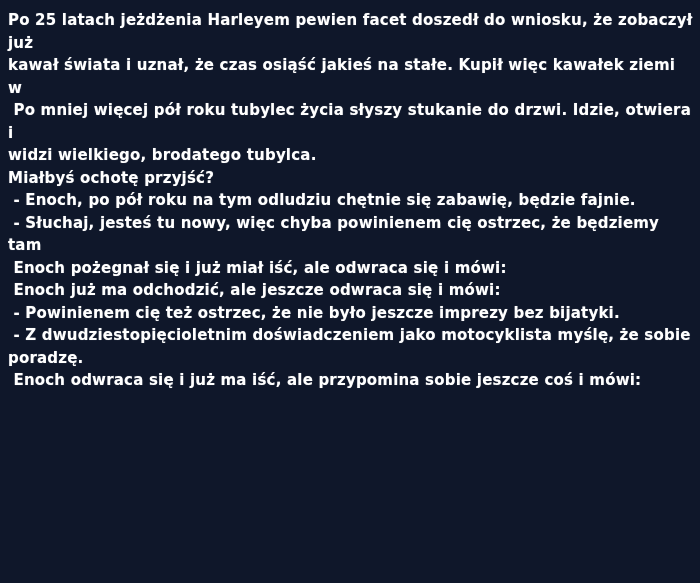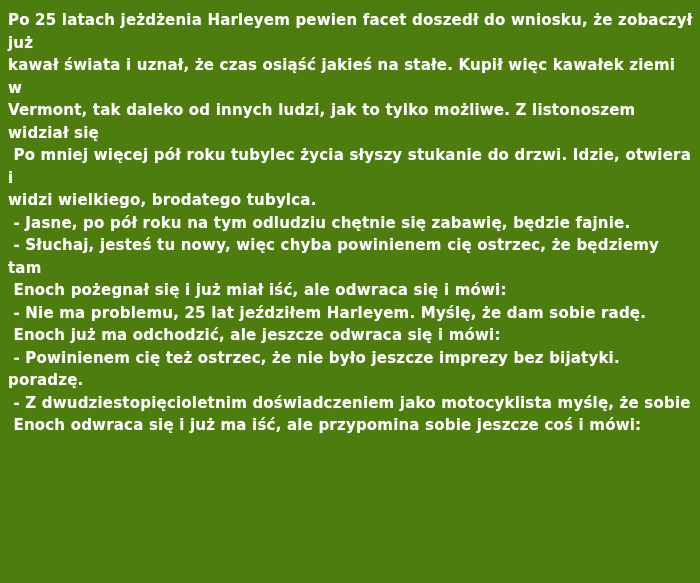--- a/index.html
+++ b/index.html
@@ -9,21 +9,21 @@
   body {
     width: 700px;
     height: 583px;
     background: #000000;
     overflow: hidden;
   }
   .joke-canvas {
     box-sizing: border-box;
     width: 700px;
     height: 583px;
-    background: #4d7c0f;
+    background: #0f172a;
     padding: 9px 6px 6px 8px;
   }
   .joke-text {
     color: #ffffff;
     font-family: "DejaVu Sans", sans-serif;
     font-weight: bold;
     font-size: 15px;
     line-height: 22.5px;
     letter-spacing: 0.2px;
   }
@@ -33,26 +33,25 @@
     text-shadow: 0 0 1px rgba(255,255,255,0.35);
   }
 </style>
 </head>
 <body>
 
 <div class="joke-canvas">
   <div class="joke-text">
       <div class="line">Po 25 latach jeżdżenia Harleyem pewien facet doszedł do wniosku, że zobaczył już</div>
       <div class="line">kawał świata i uznał, że czas osiąść jakieś na stałe. Kupił więc kawałek ziemi w</div>
-      <div class="line">Vermont, tak daleko od innych ludzi, jak to tylko możliwe. Z listonoszem widział się</div>
       <div class="line"> Po mniej więcej pół roku tubylec życia słyszy stukanie do drzwi. Idzie, otwiera i</div>
       <div class="line">widzi wielkiego, brodatego tubylca.</div>
-      <div class="line"> - Jasne, po pół roku na tym odludziu chętnie się zabawię, będzie fajnie.</div>
+      <div class="line">Miałbyś ochotę przyjść?</div>
+      <div class="line"> - Enoch, po pół roku na tym odludziu chętnie się zabawię, będzie fajnie.</div>
       <div class="line"> - Słuchaj, jesteś tu nowy, więc chyba powinienem cię ostrzec, że będziemy tam</div>
       <div class="line"> Enoch pożegnał się i już miał iść, ale odwraca się i mówi:</div>
-      <div class="line"> - Nie ma problemu, 25 lat jeździłem Harleyem. Myślę, że dam sobie radę.</div>
       <div class="line"> Enoch już ma odchodzić, ale jeszcze odwraca się i mówi:</div>
       <div class="line"> - Powinienem cię też ostrzec, że nie było jeszcze imprezy bez bijatyki.</div>
+      <div class="line"> - Z dwudziestopięcioletnim doświadczeniem jako motocyklista myślę, że sobie</div>
       <div class="line">poradzę.</div>
-      <div class="line"> - Z dwudziestopięcioletnim doświadczeniem jako motocyklista myślę, że sobie</div>
       <div class="line"> Enoch odwraca się i już ma iść, ale przypomina sobie jeszcze coś i mówi:</div>
     </div>
 </div>
 
 </body></html>

